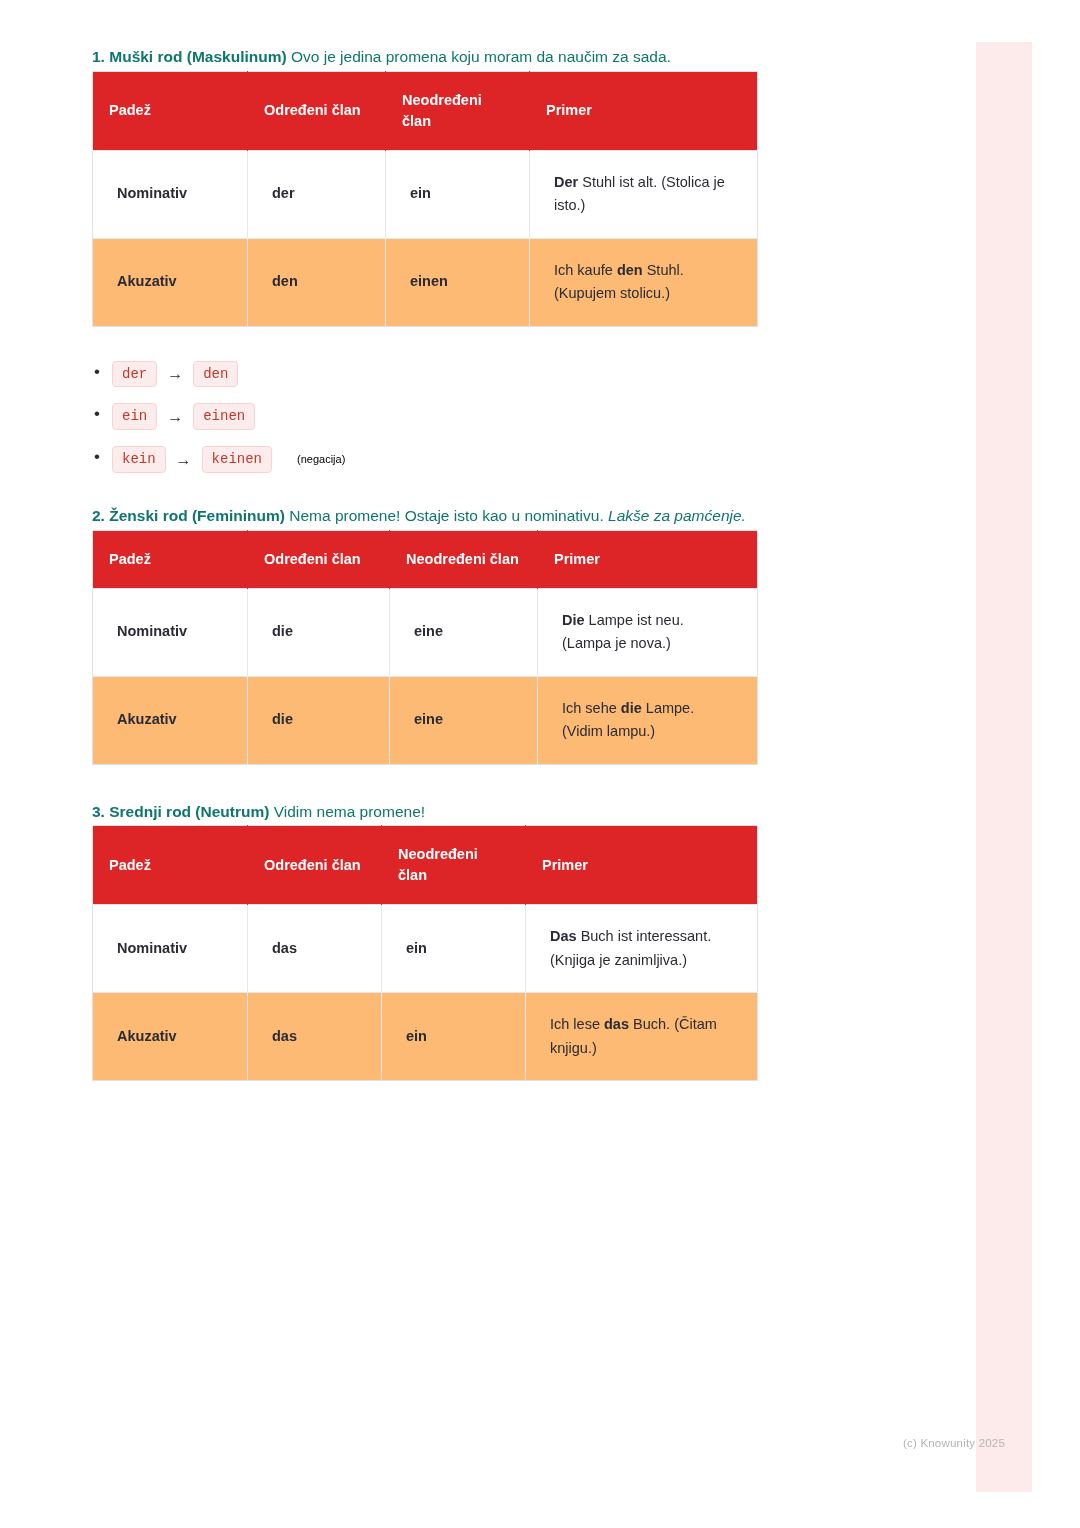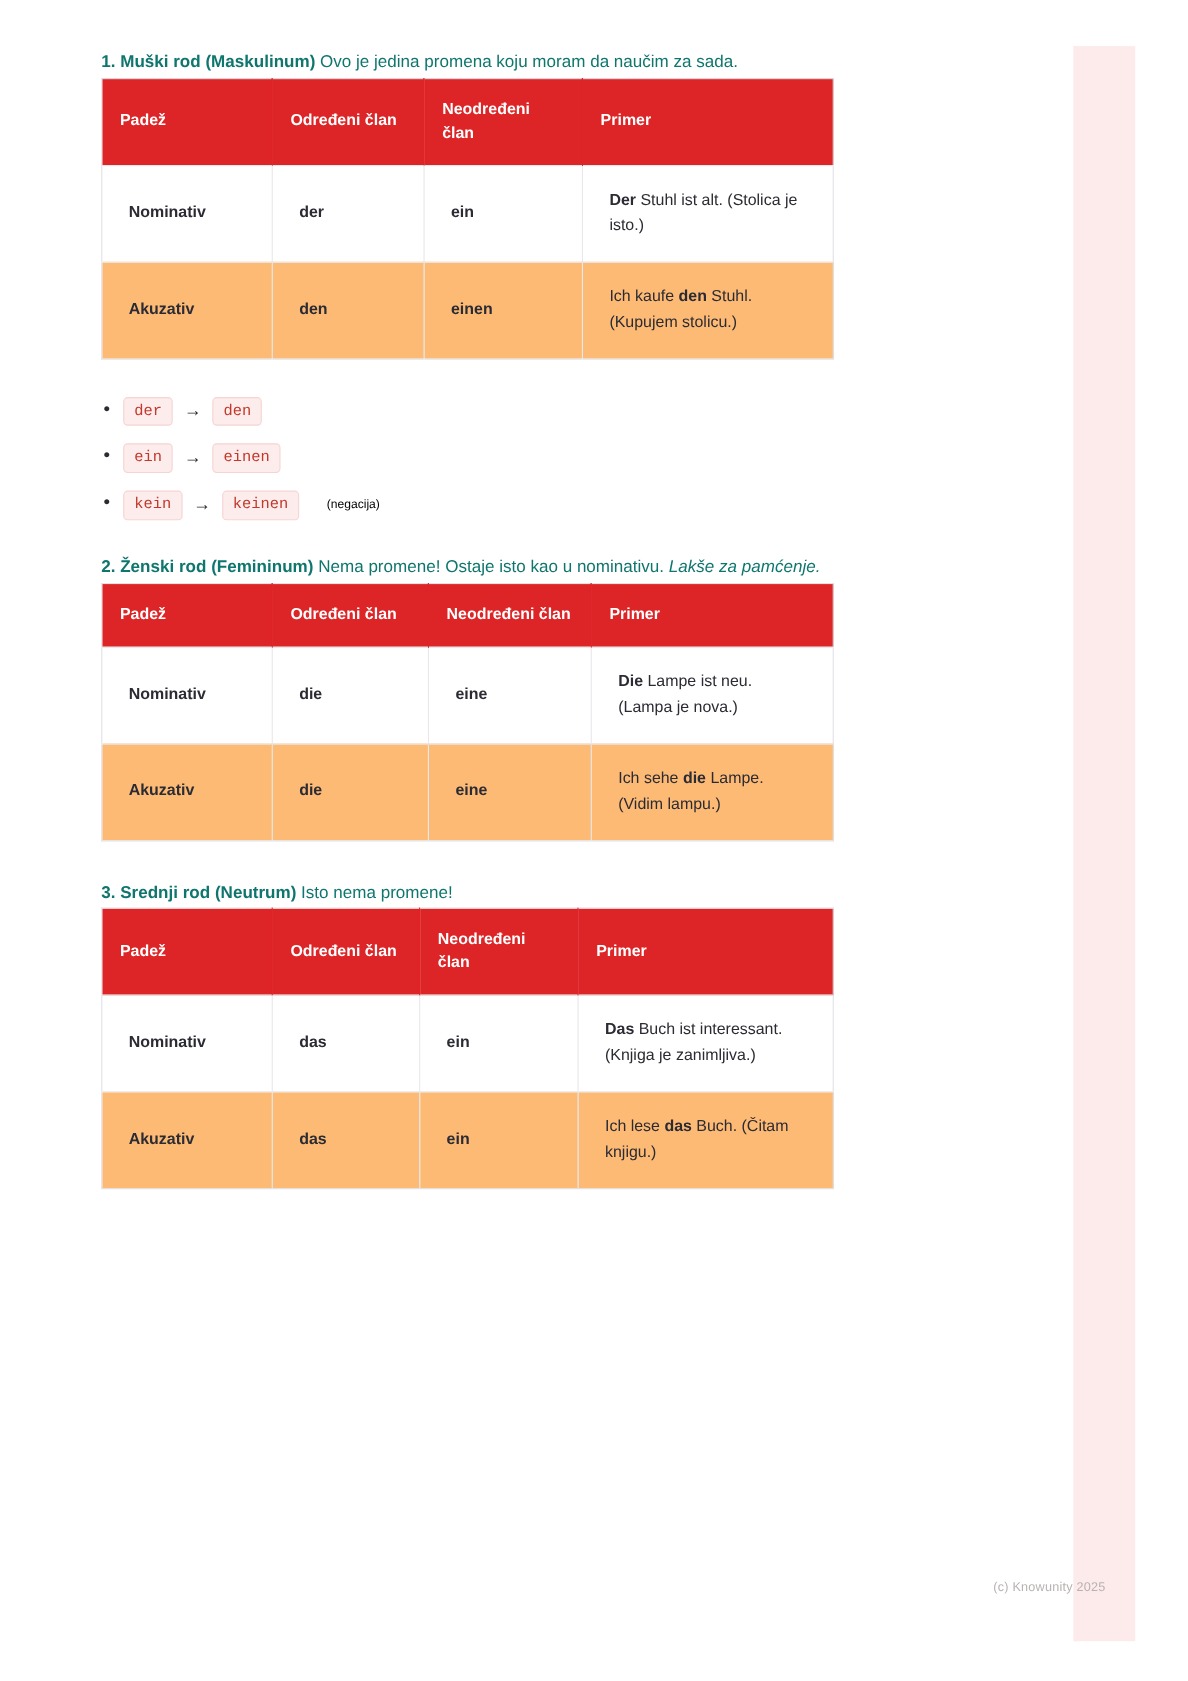--- a/index.html
+++ b/index.html
@@ -224,21 +224,21 @@
           <td class="b">die</td>
           <td class="b">eine</td>
           <td><span>Ich sehe </span><b>die</b><span> Lampe. (Vidim lampu.)</span></td>
         </tr>
       </tbody>
     </table>
 
     <div class="spacer-after-table"></div>
 
     <p class="para heading-3">
-      <b>3.</b><b>&nbsp;</b><b>Srednji rod (Neutrum)</b><span> Isto nema promene!</span>
+      <b>3.</b><b>&nbsp;</b><b>Srednji rod (Neutrum)</b><span> Vidim nema promene!</span>
     </p>
 
     <table class="gtable">
       <thead>
         <tr>
           <th style="width:155px">Padež</th>
           <th style="width:134px">Određeni član</th>
           <th style="width:144px">Neodređeni član</th>
           <th>Primer</th>
         </tr>

